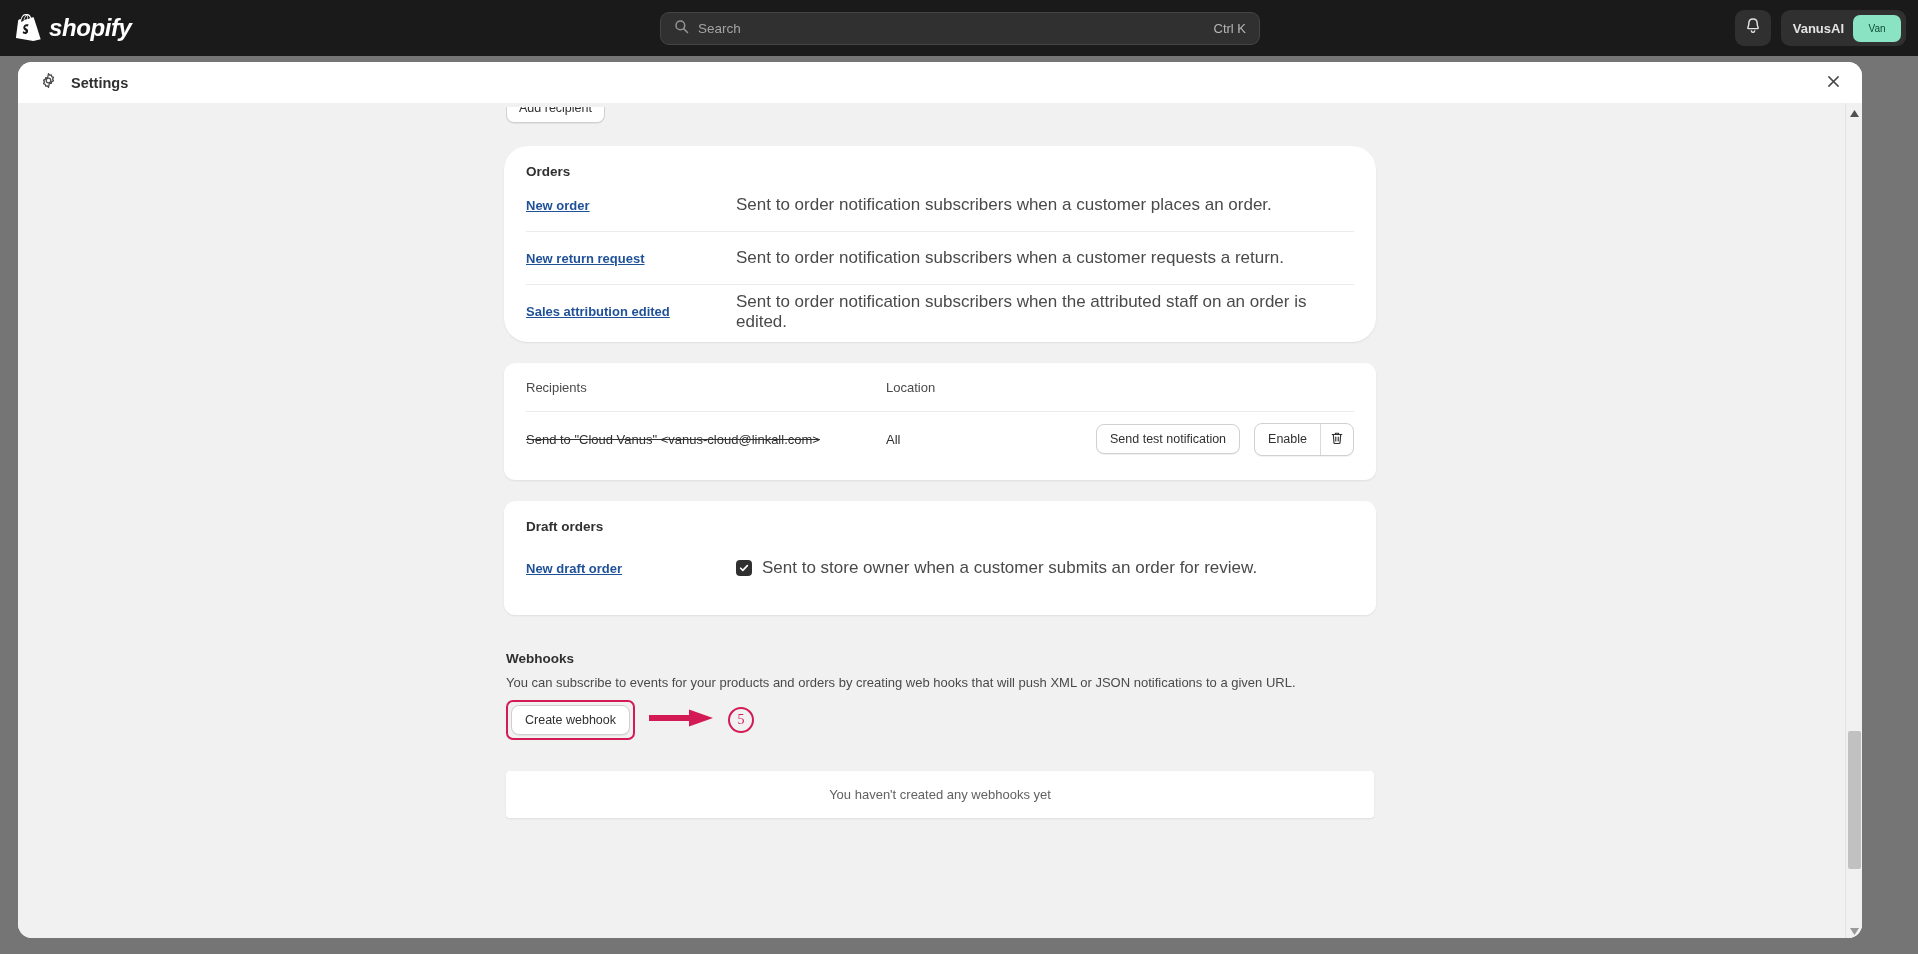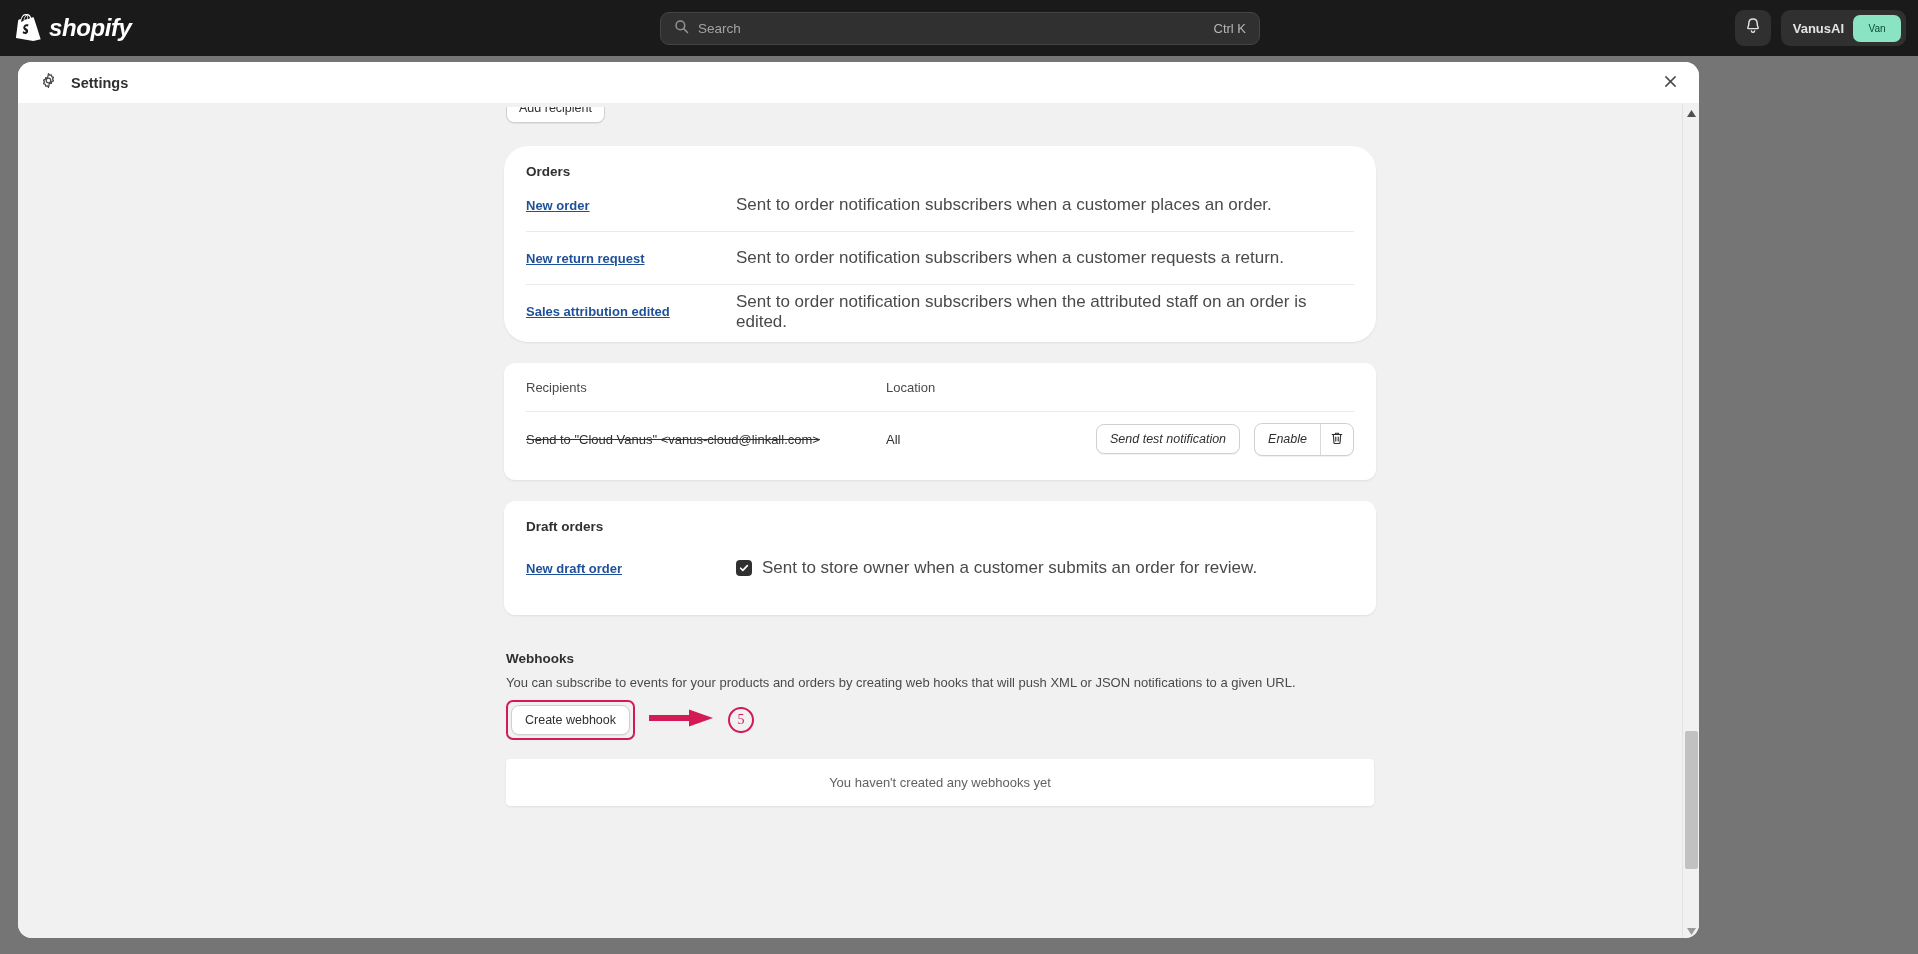--- a/index.html
+++ b/index.html
@@ -101,21 +101,21 @@
     font-size: 10px;
     display: flex; align-items: center; justify-content: center;
     font-weight: 500;
   }
 
   
   .modal {
     position: absolute;
     left: 18px;
     top: 62px;
-    width: 1681px;
+    width: 1844px;
     height: 876px;
     background: #f1f1f1;
     border-radius: 14px;
     overflow: hidden;
     display: flex;
     flex-direction: column;
   }
   .modal-head {
     height: 41px;
     background: #ffffff;
@@ -251,21 +251,20 @@
     flex: 0 0 128px;
     font-size: 13px;
     color: #303030;
   }
   .td-actions {
     flex: 1;
     display: flex;
     align-items: center;
     justify-content: flex-end;
     gap: 14px;
-    font-style: italic;
   }
   .btn-plain {
     background: #ffffff;
     border: 1px solid #d0d0d0;
     border-radius: 8px;
     padding: 7px 13px;
     font-size: 12.5px;
     color: #303030;
     font-weight: 500;
     box-shadow: 0 1px 0 rgba(0,0,0,0.05);
@@ -348,21 +347,21 @@
     border-radius: 50%;
     color: #d31a55;
     font-size: 14px;
     display: flex; align-items: center; justify-content: center;
     font-family: "Liberation Serif", serif;
   }
   .empty-card {
     background: #ffffff;
     border-radius: 4px;
     box-shadow: 0 1px 2px rgba(0,0,0,0.08);
-    margin-top: 22px;
+    margin-top: 34px;
     height: 47px;
     display: flex;
     align-items: center;
     justify-content: center;
   }
   .empty-text {
     font-size: 13px;
     color: #616161;
   }
 

